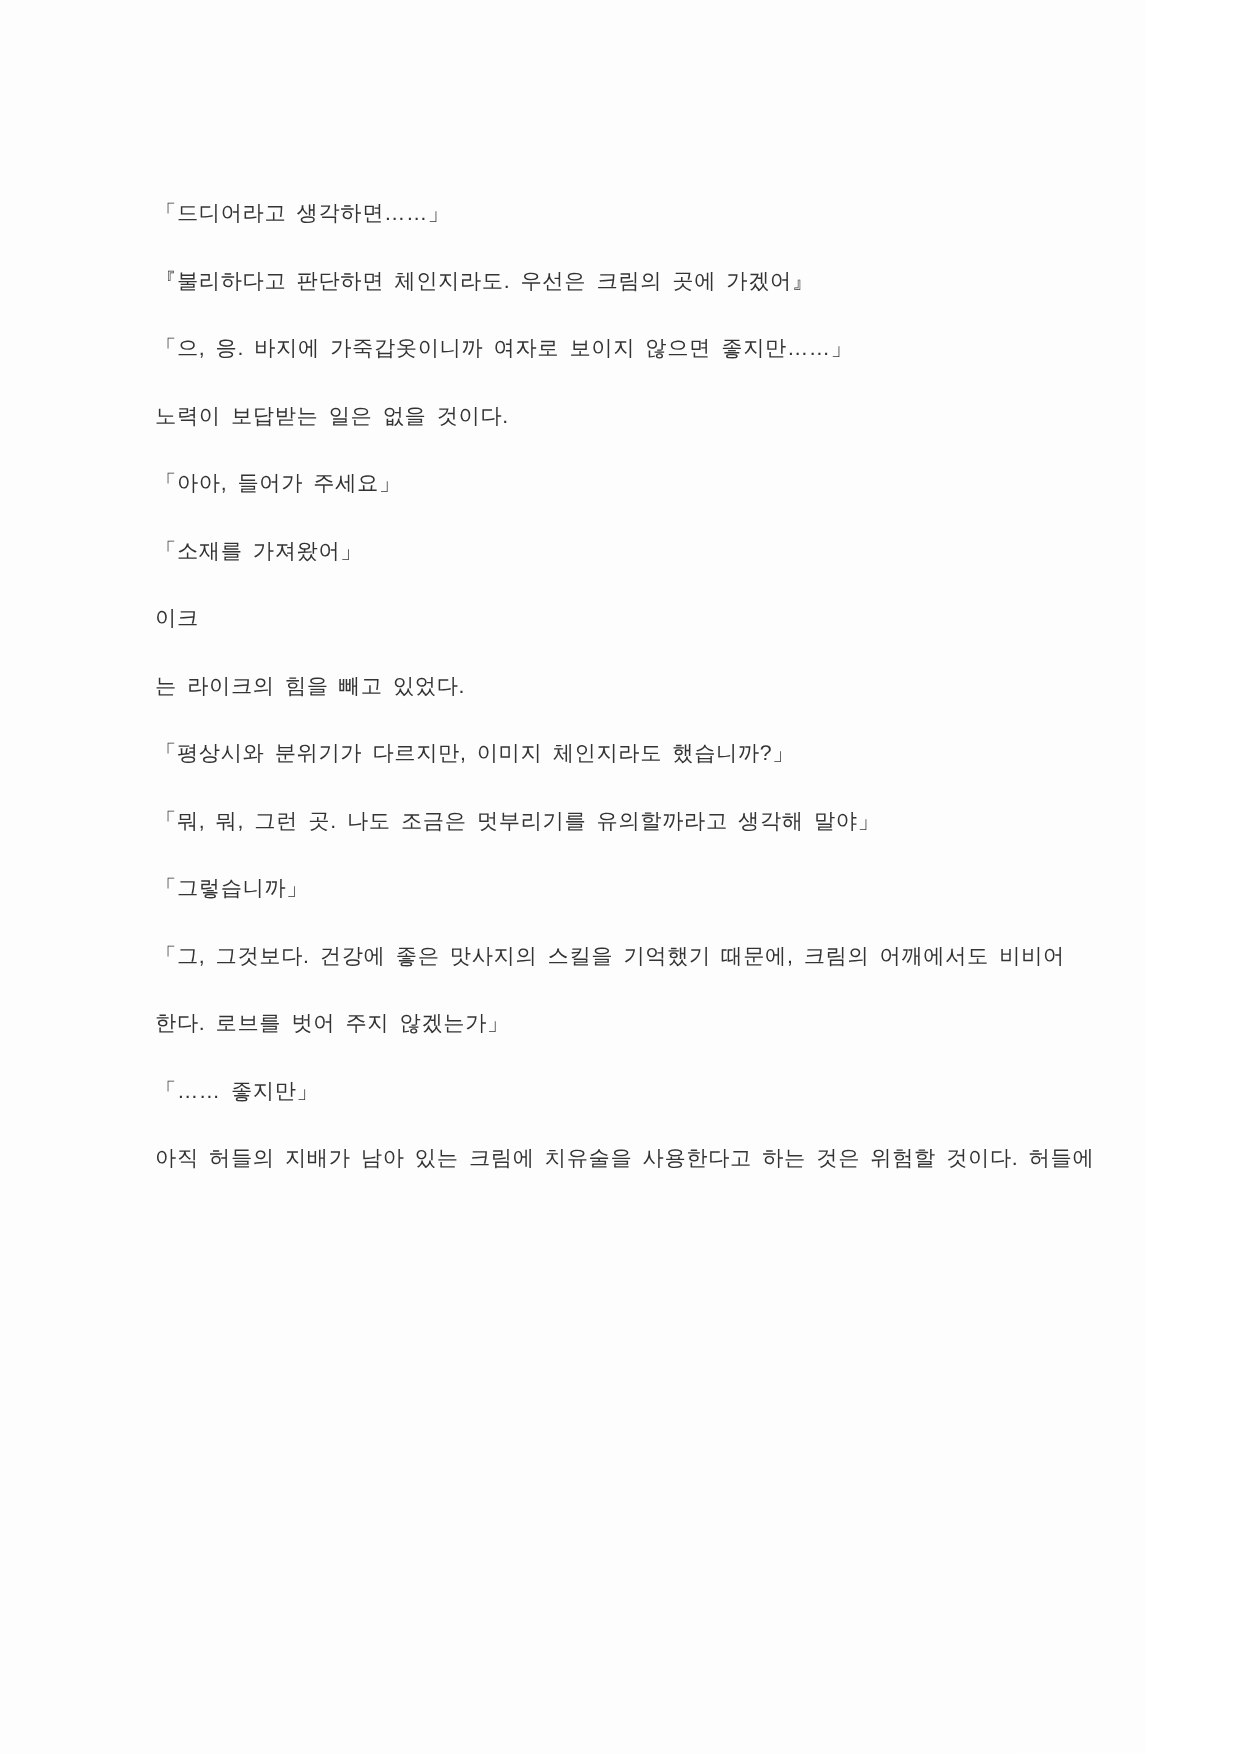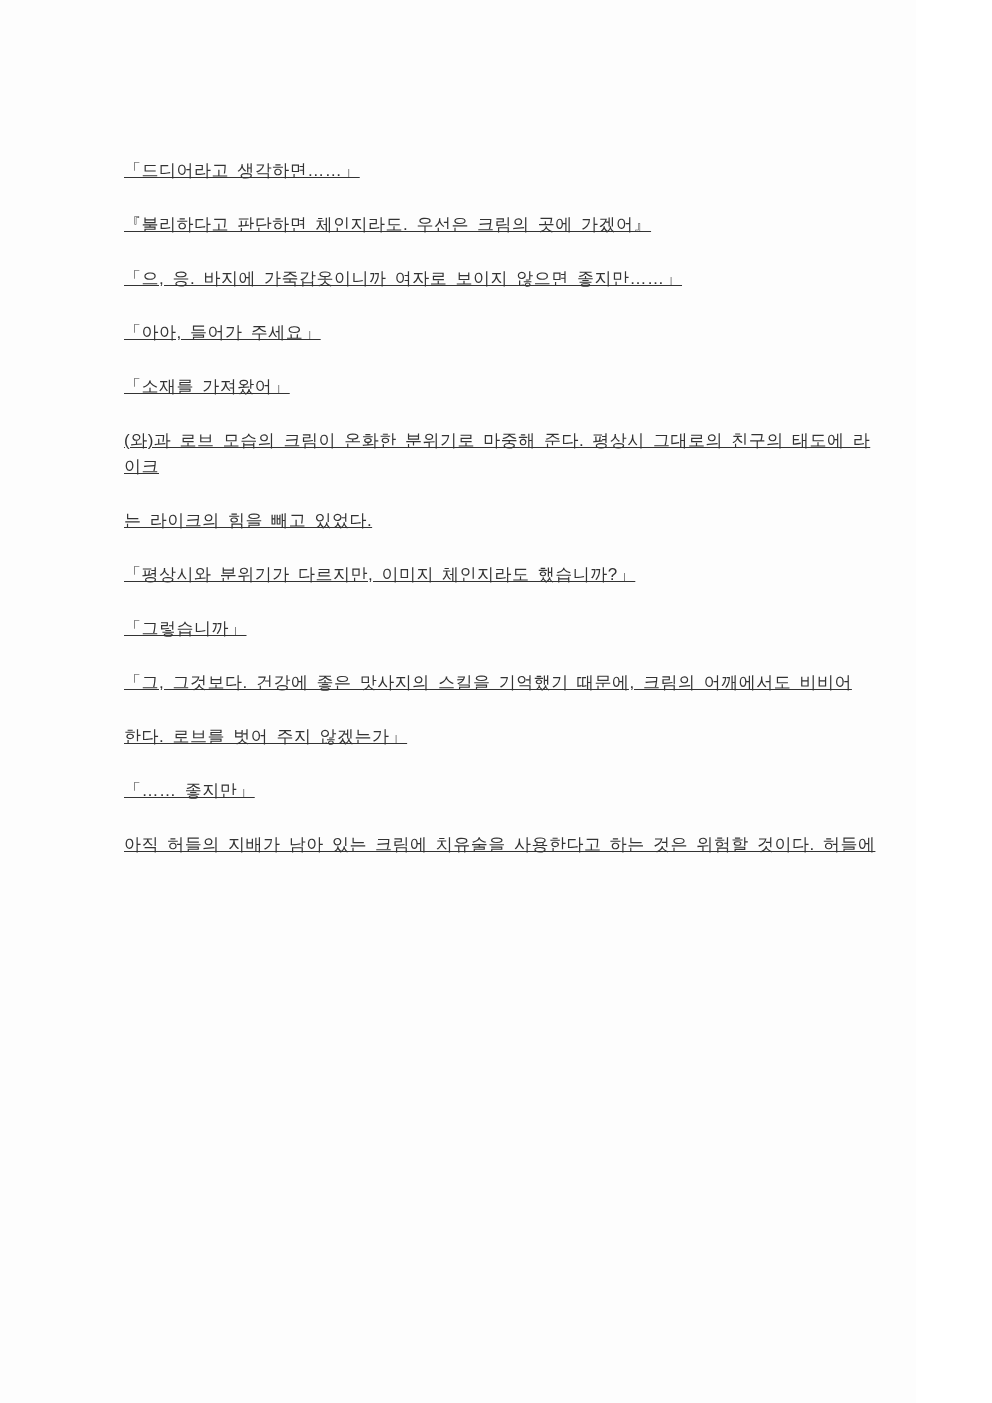--- a/index.html
+++ b/index.html
@@ -10,21 +10,20 @@
   .page {
     position: relative;
     width: 916px;
     height: 1403px;
     box-sizing: border-box;
     padding: 158px 118px 0 124px;
     background: #fdfdfd;
     color: #333333;
     font-family: "Liberation Sans", "DejaVu Sans", sans-serif;
     overflow: hidden;
-    text-decoration: underline;
   }
   .line {
     margin: 0 0 28px 0;
     font-size: 17px;
     line-height: 26px;
     white-space: nowrap;
     letter-spacing: 0.5px;
     word-spacing: 3px;
   }
   .line.tight {
@@ -32,26 +31,27 @@
   }
 </style>
 </head>
 <body>
 
 <div class="page">
   <div id="text-body">
       <p class="line">「드디어라고 생각하면……」</p>
       <p class="line">『불리하다고 판단하면 체인지라도. 우선은 크림의 곳에 가겠어』</p>
       <p class="line">「으, 응. 바지에 가죽갑옷이니까 여자로 보이지 않으면 좋지만……」</p>
+      <p class="line">노력이 보답받는 일은 없을 것이다.</p>
       <p class="line">「아아, 들어가 주세요」</p>
       <p class="line">「소재를 가져왔어」</p>
-      <p class="line tight">(와)과 로브 모습의 크림이 온화한 분위기로 마중해 준다. 평상시 그대로의 친구의 태도에 라</p>
       <p class="line">이크</p>
       <p class="line">는 라이크의 힘을 빼고 있었다.</p>
       <p class="line">「평상시와 분위기가 다르지만, 이미지 체인지라도 했습니까?」</p>
+      <p class="line">「뭐, 뭐, 그런 곳. 나도 조금은 멋부리기를 유의할까라고 생각해 말야」</p>
       <p class="line">「그렇습니까」</p>
       <p class="line">「그, 그것보다. 건강에 좋은 맛사지의 스킬을 기억했기 때문에, 크림의 어깨에서도 비비어</p>
       <p class="line">한다. 로브를 벗어 주지 않겠는가」</p>
       <p class="line">「…… 좋지만」</p>
       <p class="line">아직 허들의 지배가 남아 있는 크림에 치유술을 사용한다고 하는 것은 위험할 것이다. 허들에</p>
     </div>
 
 </div>
 
 </body></html>

